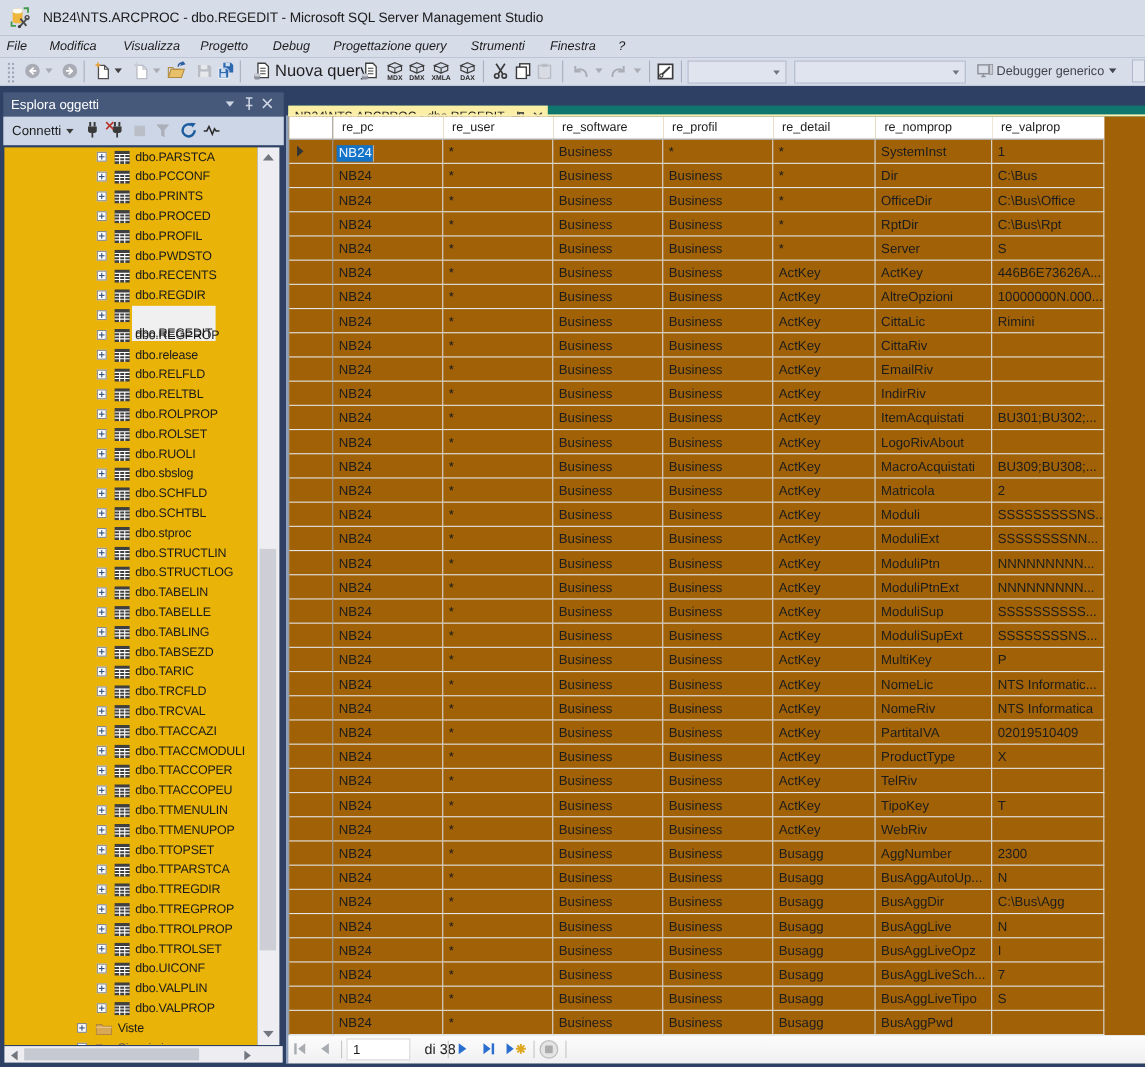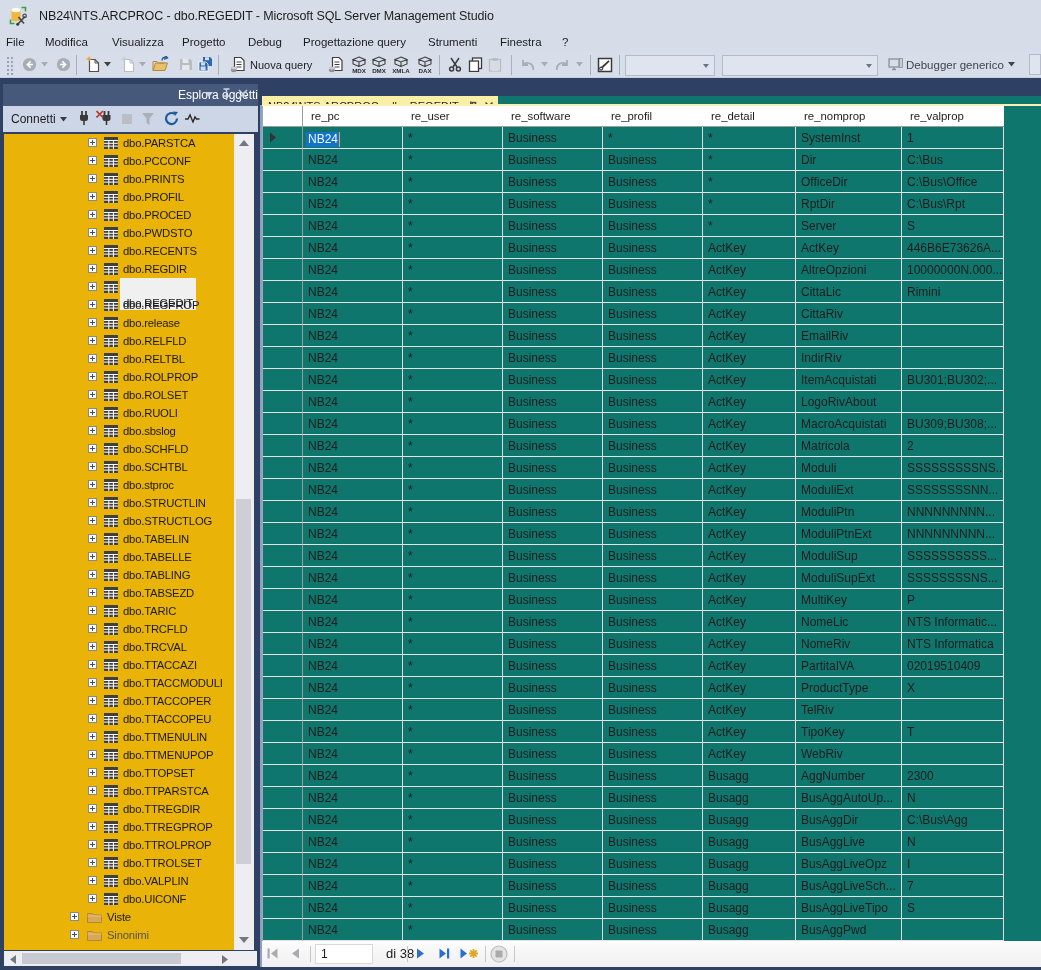--- a/index.html
+++ b/index.html
@@ -3,28 +3,28 @@
 <style>
 *{margin:0;padding:0;box-sizing:border-box;}
 html,body{width:1041px;height:970px;overflow:hidden;}
 body{font-family:"Liberation Sans",sans-serif;background:#2E4164;position:relative;
  -webkit-font-smoothing:antialiased;}
 .abs{position:absolute;}
 
 #titlebar{left:0;top:0;width:1041px;height:32px;background:#D7DCE9;}
 #title-text{left:39px;top:0;height:32px;line-height:33px;font-size:12.5px;color:#1c1c1c;letter-spacing:-0.1px;}
 #menubar{left:0;top:32px;width:1041px;height:20px;background:#D7DCE9;}
-.mi{position:absolute;top:0;height:20px;line-height:20px;font-size:11.5px;color:#1c1c1c;}
+.mi{position:absolute;top:0;height:20px;line-height:20px;font-size:11.5px;color:#1c1c1c;font-style:italic;}
 #toolbar{left:0;top:52px;width:1041px;height:26px;background:#D8DDEA;border-bottom:1px solid #C8CEDD;}
 .tsep{position:absolute;top:55px;width:1px;height:20px;background:#A9AFBE;}
-.tbtxt{position:absolute;font-size:11px;color:#1e1e1e;top:52px;height:26px;line-height:26px;}
+.tbtxt{position:absolute;font-size:15px;color:#1e1e1e;top:52px;height:26px;line-height:26px;}
 .combo{position:absolute;top:3px;height:21px;background:#DFE4EF;border:1px solid #B2BACB;}
 .combo .arr{position:absolute;right:5px;top:8px;width:0;height:0;border:3.5px solid transparent;border-top:4px solid #6E7382;}
 
-#lpanel{left:3px;top:84px;width:255px;height:883px;text-align:right;}
+#lpanel{left:3px;top:84px;width:255px;height:883px;}
 #lp-title{left:0;top:0;width:255px;height:22px;background:#47597B;color:#FFFFFF;
  font-size:12px;line-height:22px;padding-left:7px;}
 #lp-tool{left:0;top:22px;width:255px;height:26px;background:#CDD6E6;padding-left:36px;}
 #lp-tree{left:1px;top:50px;width:230px;height:816px;background:#eab308;overflow:hidden;}
 .trow{position:relative;height:18px;white-space:nowrap;}
 .trow .txt{position:absolute;left:119px;top:0;height:18px;line-height:18px;font-size:11.3px;letter-spacing:-0.2px;color:#1b1b1b;}
 .trow .hl{background:#F0F0F0;padding:16px 3px;margin-left:-3px;}
 .plus{position:absolute;left:84px;top:4px;width:9px;height:9px;border:1px solid #8A8A8A;background:#FDFDFD;}
 .plus:before{content:"";position:absolute;left:1px;top:3px;width:5px;height:1px;background:#33517E;}
 .plus:after{content:"";position:absolute;left:3px;top:1px;width:1px;height:5px;background:#33517E;}
@@ -32,21 +32,21 @@
 #lp-vsb{left:231px;top:50px;width:20px;height:816px;background:#EEEEF2;}
 #lp-vsb .thumb{position:absolute;left:2px;top:365px;width:15px;height:365px;background:#CDCED6;}
 #lp-hsb{left:1px;top:867px;width:253px;height:15px;background:#EEEEF2;}
 #lp-hsb .thumb{position:absolute;left:18px;top:2px;width:159px;height:11px;background:#C6C9D2;}
 
 #tabstrip{left:262px;top:96px;width:779px;height:20px;background:#0f766e;}
 #tab1{left:0;top:0;width:236px;height:20px;background:#FBEFA5;color:#1e1e1e;
  font-size:11px;line-height:20px;padding-left:6px;}
 #tabline{left:262px;top:104px;width:779px;height:2px;background:#FAF0B6;}
 
-#grid{left:262px;top:106px;width:779px;height:835px;background:#0f766e;border-left:1px solid #9CA8BC;}
+#grid{left:262px;top:106px;width:779px;height:835px;background:#a16207;border-left:1px solid #9CA8BC;}
 table{border-collapse:separate;border-spacing:0;table-layout:fixed;width:741px;}
 td,th{overflow:hidden;white-space:nowrap;font-weight:normal;text-align:left;
  font-size:12px;color:#1c1c1c;}
 th{height:21px;border-bottom:1px solid #9B9B9B;padding:0 0 0 8px;background:#FFFFFF;font-size:11.4px;}
 td{height:22px;border-bottom:1px solid #E4E4E4;border-right:1px solid #DADADA;padding:0 0 0 5px;}
 td.rh,th.rh{border-right:1px solid #9B9B9B;}
 
 #nav{left:262px;top:941px;width:779px;height:26px;background:linear-gradient(#FCFCFC,#F0F0F2);}
 #nav .sep{position:absolute;top:5px;width:1px;height:16px;background:#C6C6C6;}
 #nav .box{position:absolute;left:53px;top:3px;width:58px;height:20px;background:#FFFFFF;border:1px solid #D8D8D8;
@@ -298,36 +298,36 @@
           <path d="M0 3.5 h14 M0 6.3 h14 M0 9.1 h14 M4.8 3.5 v8.5 M9.4 3.5 v8.5" stroke="#FFFFFF" stroke-width="1"></path>
         </svg>
         <span class="txt">dbo.PRINTS</span>
       </div>
 <div class="trow">
         <span class="plus"></span>
         <svg width="14" height="12" viewBox="0 0 14 12" style="position:absolute;left:100px;top:3px">
           <rect width="14" height="12" fill="#3F3F3F"></rect>
           <path d="M0 3.5 h14 M0 6.3 h14 M0 9.1 h14 M4.8 3.5 v8.5 M9.4 3.5 v8.5" stroke="#FFFFFF" stroke-width="1"></path>
         </svg>
+        <span class="txt">dbo.PROCED</span>
+      </div>
+<div class="trow">
+        <span class="plus"></span>
+        <svg width="14" height="12" viewBox="0 0 14 12" style="position:absolute;left:100px;top:3px">
+          <rect width="14" height="12" fill="#3F3F3F"></rect>
+          <path d="M0 3.5 h14 M0 6.3 h14 M0 9.1 h14 M4.8 3.5 v8.5 M9.4 3.5 v8.5" stroke="#FFFFFF" stroke-width="1"></path>
+        </svg>
         <span class="txt">dbo.PROFIL</span>
       </div>
 <div class="trow">
         <span class="plus"></span>
         <svg width="14" height="12" viewBox="0 0 14 12" style="position:absolute;left:100px;top:3px">
           <rect width="14" height="12" fill="#3F3F3F"></rect>
           <path d="M0 3.5 h14 M0 6.3 h14 M0 9.1 h14 M4.8 3.5 v8.5 M9.4 3.5 v8.5" stroke="#FFFFFF" stroke-width="1"></path>
         </svg>
-        <span class="txt">dbo.PROCED</span>
-      </div>
-<div class="trow">
-        <span class="plus"></span>
-        <svg width="14" height="12" viewBox="0 0 14 12" style="position:absolute;left:100px;top:3px">
-          <rect width="14" height="12" fill="#3F3F3F"></rect>
-          <path d="M0 3.5 h14 M0 6.3 h14 M0 9.1 h14 M4.8 3.5 v8.5 M9.4 3.5 v8.5" stroke="#FFFFFF" stroke-width="1"></path>
-        </svg>
         <span class="txt">dbo.PWDSTO</span>
       </div>
 <div class="trow">
         <span class="plus"></span>
         <svg width="14" height="12" viewBox="0 0 14 12" style="position:absolute;left:100px;top:3px">
           <rect width="14" height="12" fill="#3F3F3F"></rect>
           <path d="M0 3.5 h14 M0 6.3 h14 M0 9.1 h14 M4.8 3.5 v8.5 M9.4 3.5 v8.5" stroke="#FFFFFF" stroke-width="1"></path>
         </svg>
         <span class="txt">dbo.RECENTS</span>
       </div>
@@ -602,29 +602,37 @@
           <path d="M0 3.5 h14 M0 6.3 h14 M0 9.1 h14 M4.8 3.5 v8.5 M9.4 3.5 v8.5" stroke="#FFFFFF" stroke-width="1"></path>
         </svg>
         <span class="txt">dbo.TTROLSET</span>
       </div>
 <div class="trow">
         <span class="plus"></span>
         <svg width="14" height="12" viewBox="0 0 14 12" style="position:absolute;left:100px;top:3px">
           <rect width="14" height="12" fill="#3F3F3F"></rect>
           <path d="M0 3.5 h14 M0 6.3 h14 M0 9.1 h14 M4.8 3.5 v8.5 M9.4 3.5 v8.5" stroke="#FFFFFF" stroke-width="1"></path>
         </svg>
+        <span class="txt">dbo.UICONF</span>
+      </div>
+<div class="trow">
+        <span class="plus"></span>
+        <svg width="14" height="12" viewBox="0 0 14 12" style="position:absolute;left:100px;top:3px">
+          <rect width="14" height="12" fill="#3F3F3F"></rect>
+          <path d="M0 3.5 h14 M0 6.3 h14 M0 9.1 h14 M4.8 3.5 v8.5 M9.4 3.5 v8.5" stroke="#FFFFFF" stroke-width="1"></path>
+        </svg>
         <span class="txt">dbo.VALPLIN</span>
       </div>
 <div class="trow">
         <span class="plus"></span>
         <svg width="14" height="12" viewBox="0 0 14 12" style="position:absolute;left:100px;top:3px">
           <rect width="14" height="12" fill="#3F3F3F"></rect>
           <path d="M0 3.5 h14 M0 6.3 h14 M0 9.1 h14 M4.8 3.5 v8.5 M9.4 3.5 v8.5" stroke="#FFFFFF" stroke-width="1"></path>
         </svg>
-        <span class="txt">dbo.UICONF</span>
+        <span class="txt">dbo.VALPROP</span>
       </div>
 <div class="trow">
         <span class="plus" style="left:66px"></span>
         <svg width="15" height="12" viewBox="0 0 15 12" style="position:absolute;left:83px;top:3px">
           <path d="M0.5 2.5 h5 l1.5 1.5 h7.5 v7.5 h-14 z" fill="#D8A855" stroke="#B3873B" stroke-width="1"></path>
           <path d="M0.5 5 h14" stroke="#E7C288" stroke-width="1"></path>
         </svg>
         <span class="txt" style="left:103px">Viste</span>
       </div>
 <div class="trow">

